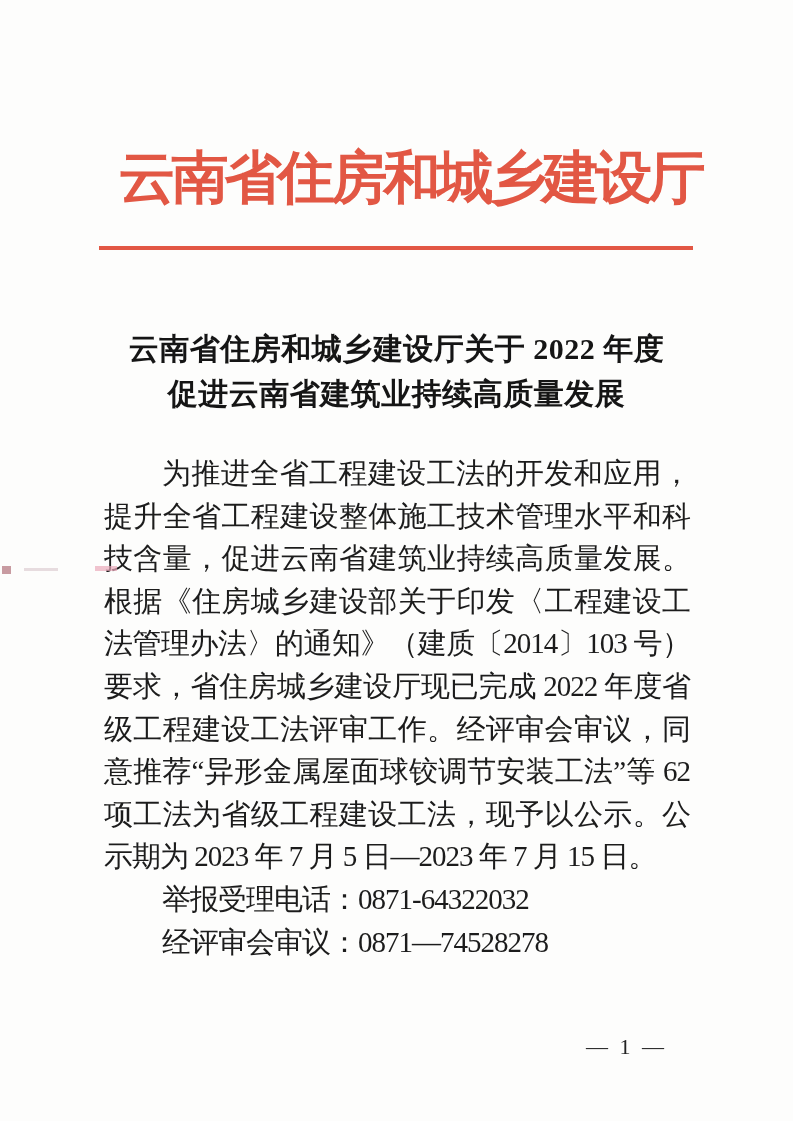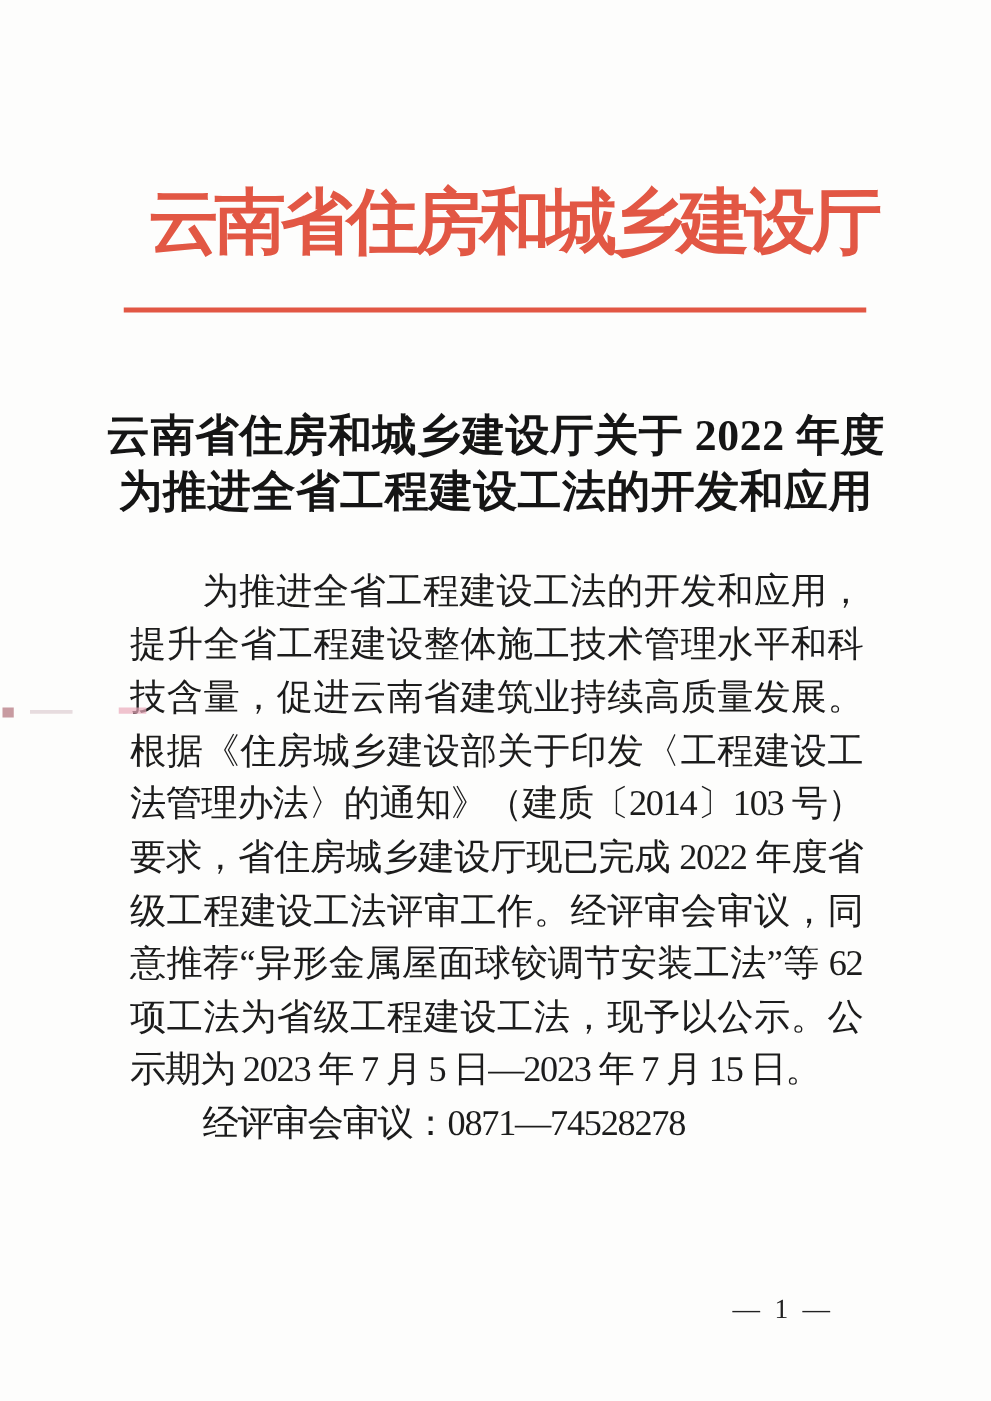--- a/index.html
+++ b/index.html
@@ -37,21 +37,21 @@
     width: 594px;
     height: 4px;
     background: #e25744;
   }
   .doc-title {
     position: absolute;
     top: 326px;
     left: 0;
     right: 0;
     text-align: center;
-    font-size: 35px;
+    font-size: 30px;
     font-weight: 700;
     line-height: 45px;
     color: #151515;
     letter-spacing: 0.5px;
   }
   .body-text {
     position: absolute;
     top: 452px;
     left: 104px;
     width: 586px;
@@ -110,25 +110,26 @@
 <body>
 
 <div class="page">
 
   <h1 class="letterhead-title">云南省住房和城乡建设厅</h1>
 
   <div class="red-rule"></div>
 
   <div class="doc-title">
     <div>云南省住房和城乡建设厅关于 2022 年度</div>
-    <div>为推进全省工程建设工法的开发和应用</div>
+    <div>促进云南省建筑业持续高质量发展</div>
   </div>
 
   <div class="body-text">
     <p>为推进全省工程建设工法的开发和应用，提升全省工程建设整体施工技术管理水平和科技含量，促进云南省建筑业持续高质量发展。根据《住房城乡建设部关于印发〈工程建设工法管理办法〉的通知》（建质〔2014〕103 号）要求，省住房城乡建设厅现已完成 2022 年度省级工程建设工法评审工作。经评审会审议，同意推荐“异形金属屋面球铰调节安装工法”等 62 项工法为省级工程建设工法，现予以公示。公示期为 2023 年 7 月 5 日—2023 年 7 月 15 日。</p>
+    <p class="phone-line"><span>举报受理电话：</span><span>0871-64322032</span></p>
     <p class="phone-line"><span>经评审会审议：</span><span>0871—74528278</span></p>
   </div>
 
   <div class="page-number">— 1 —</div>
 
   <div class="artifact-a"></div>
   <div class="artifact-b"></div>
   <div class="artifact-c"></div>
 
 </div>

